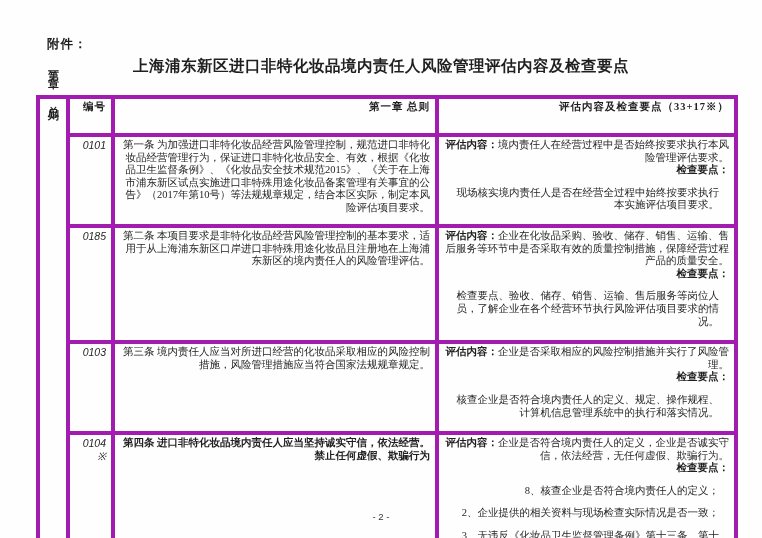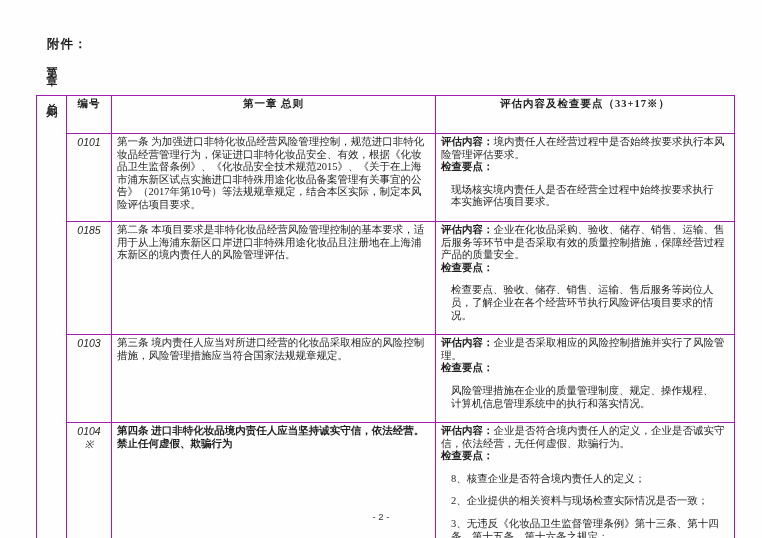--- a/index.html
+++ b/index.html
@@ -22,25 +22,26 @@
     font-size:15.5px;font-weight:bold;letter-spacing:0.5px;
     font-family:"Liberation Sans","DejaVu Sans",sans-serif;
   }
   table.main{
     position:absolute;left:36px;top:95px;
     width:698px;
     border-collapse:collapse;
     table-layout:fixed;
   }
   table.main td{
-    border:1px solid #a21caf;
+    border:4px solid #a21caf;
     vertical-align:top;
     padding:2px 5px;
     font-size:10.5px;
     line-height:12.6px;
+    text-align:right;
   }
   td.chapter-cell{
     vertical-align:middle;
     padding:0;
   }
   .chapter-stack{
     display:flex;flex-direction:column;align-items:center;justify-content:center;
     gap:24px;height:100%;margin-top:-40px;
   }
   .vtext{
@@ -76,20 +77,21 @@
     color:#333;
   }
 </style>
 </head>
 <body>
 
 <div class="page">
 
   <div class="attachment">附件：</div>
 
+  <div class="doc-title">上海浦东新区进口非特化妆品境内责任人风险管理评估内容及检查要点</div>
 
   <table class="main">
     <colgroup>
       <col style="width:30px">
         <col style="width:45px">
         <col style="width:324px">
         <col style="width:299px">
     </colgroup>
     <tbody>
       <tr style="height:38px">
@@ -123,21 +125,21 @@
           <div class="check-line">检查要点、验收、储存、销售、运输、售后服务等岗位人员，了解企业在各个经营环节执行风险评估项目要求的情况。</div>
         </td>
       </tr>
 
       <tr style="height:77px">
         <td class="id-cell">0103</td>
         <td class="clause-cell">第三条 境内责任人应当对所进口经营的化妆品采取相应的风险控制措施，风险管理措施应当符合国家法规规章规定。</td>
         <td class="assess-cell">
           <div><span class="lbl">评估内容：</span><span>企业是否采取相应的风险控制措施并实行了风险管理。</span></div>
           <div class="lbl">检查要点：</div>
-          <div class="check-line">风险管理措施在企业的质量管理制度、规定、操作规程、计算机信息管理系统中的执行和落实情况。</div>
+          <div class="check-line">核查企业是否符合境内责任人的定义、规定、操作规程、计算机信息管理系统中的执行和落实情况。</div>
         </td>
       </tr>
 
       <tr style="height:120px">
         <td class="id-cell">
           <div>0104</div>
           <div class="id-mark">※</div>
         </td>
         <td class="clause-cell bold">第四条 进口非特化妆品境内责任人应当坚持诚实守信，依法经营。禁止任何虚假、欺骗行为</td>
         <td class="assess-cell">

